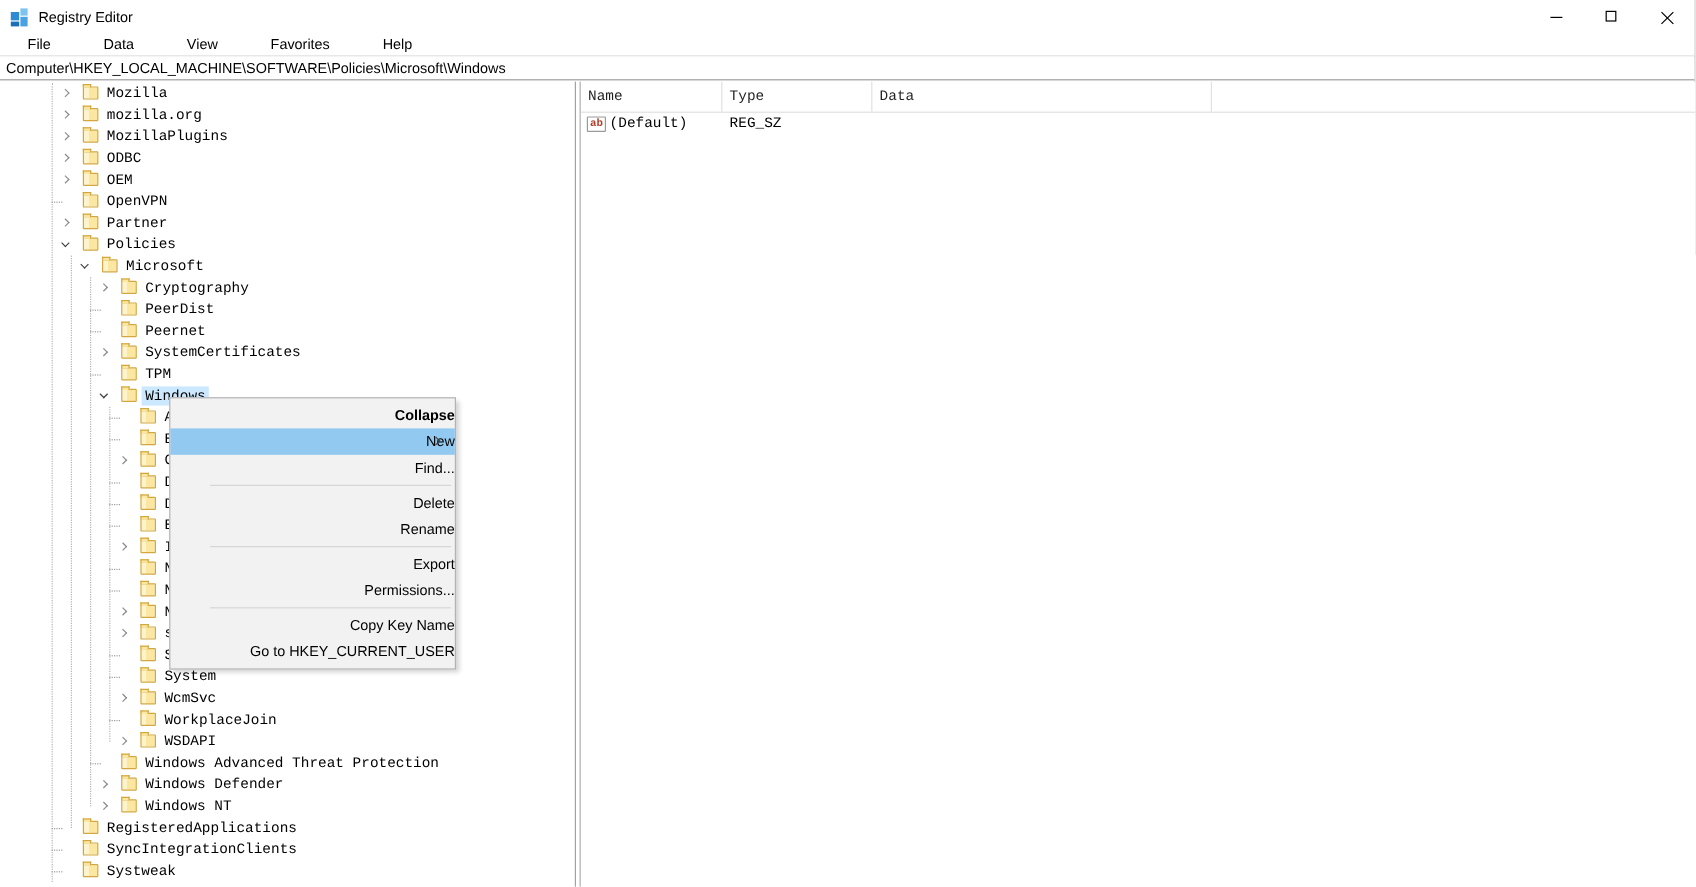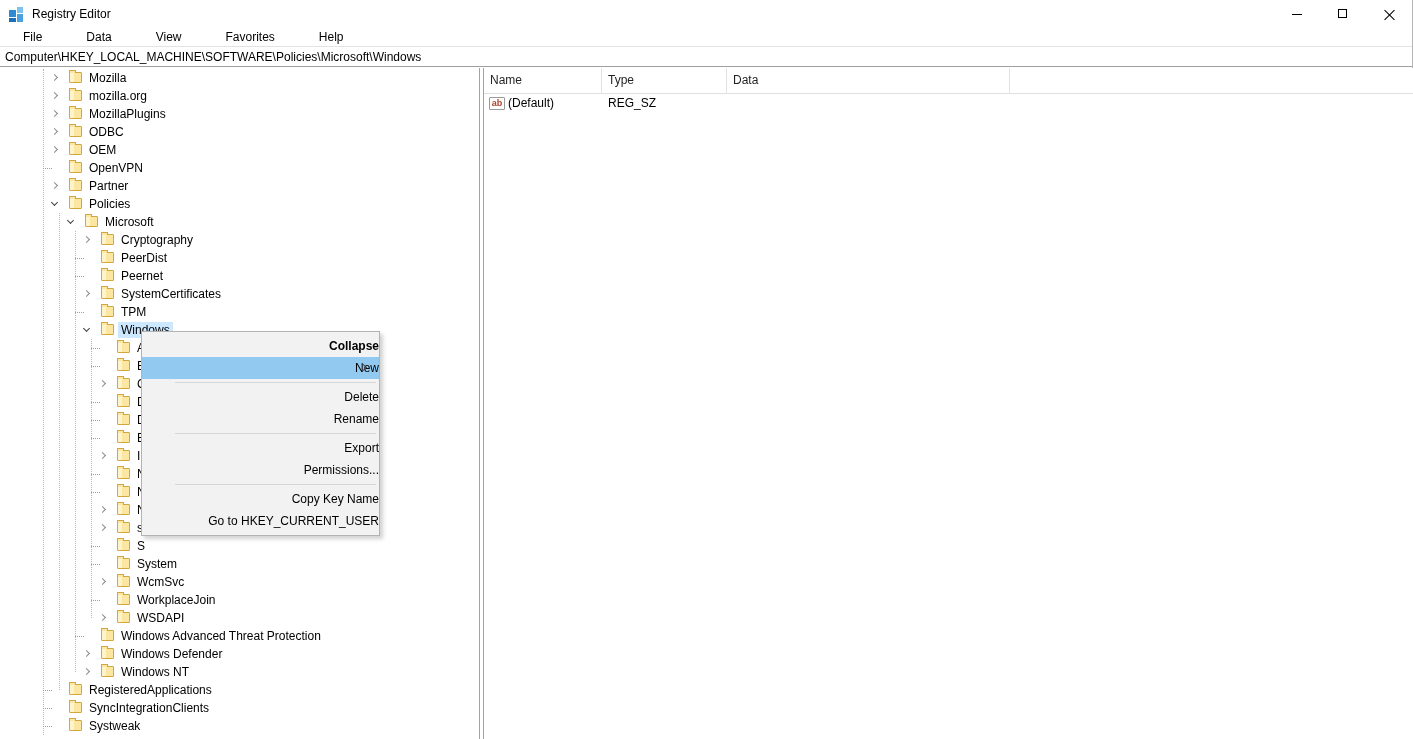--- a/index.html
+++ b/index.html
@@ -29,21 +29,21 @@
   .glyph-close:before{transform:rotate(45deg);}
   .glyph-close:after{transform:rotate(-45deg);}
 
   
   .menubar{position:absolute;left:0;top:28px;width:100%;height:19px;background:#fff;border-bottom:1px solid #e3e3e3;padding-left:1px;display:flex;}
   .mb-item{padding:2px 22px;height:19px;}
   .addressbar{position:absolute;left:0;top:48px;width:100%;height:19px;background:#fff;border-bottom:1px solid #9f9f9f;}
   .addr-text{position:absolute;left:5px;top:2px;}
 
   
-  .main{position:absolute;left:0;top:68px;width:1146px;height:671px;background:#fff;}
+  .main{position:absolute;left:0;top:68px;width:1146px;height:671px;background:#fff;font-family:Liberation Mono, monospace;}
   .tree-pane{position:absolute;left:0;top:0;width:458px;height:671px;overflow:hidden;}
   .tree-content{position:absolute;left:0;top:1px;width:458px;}
   .guide{position:absolute;width:1px;border-left:1px dotted #b4b4b4;}
   .tree-row{position:relative;height:18px;width:458px;}
   .chev{position:absolute;width:5px;height:5px;border-right:1.4px solid #8b8b8b;border-bottom:1.4px solid #8b8b8b;}
   .chev.collapsed{transform:rotate(-45deg);top:6px;}
   .chev.expanded{border-color:#3f3f3f;transform:rotate(45deg);top:5px;}
   .stub{position:absolute;width:9px;height:1px;border-bottom:1px dotted #9d9d9d;top:9px;}
   .folder{position:absolute;top:3px;width:13px;height:11px;background:linear-gradient(to right,#fdf3cd 0 4px,var(--folder-fill) 4px);border:1px solid var(--folder-edge);border-radius:1px;}
   .folder:before{content:"";position:absolute;left:-1px;top:-3px;width:5px;height:2px;background:var(--folder-fill);border:1px solid var(--folder-edge);border-bottom:none;}
@@ -330,20 +330,21 @@
             <div class="cell cell-type">REG_SZ</div>
           </div>
         </div>
     </div>
 
   </div>
 
   <div class="menu context-menu" id="ctxmenu">
       <div class="menu-item bold">Collapse</div>
       <div class="menu-item hl">New<span class="sub-arrow"></span></div>
+      <div class="menu-item">Find...</div>
       <div class="menu-sep"></div>
       <div class="menu-item">Delete</div>
       <div class="menu-item">Rename</div>
       <div class="menu-sep"></div>
       <div class="menu-item">Export</div>
       <div class="menu-item">Permissions...</div>
       <div class="menu-sep"></div>
       <div class="menu-item">Copy Key Name</div>
       <div class="menu-item">Go to HKEY_CURRENT_USER</div>
     </div>

